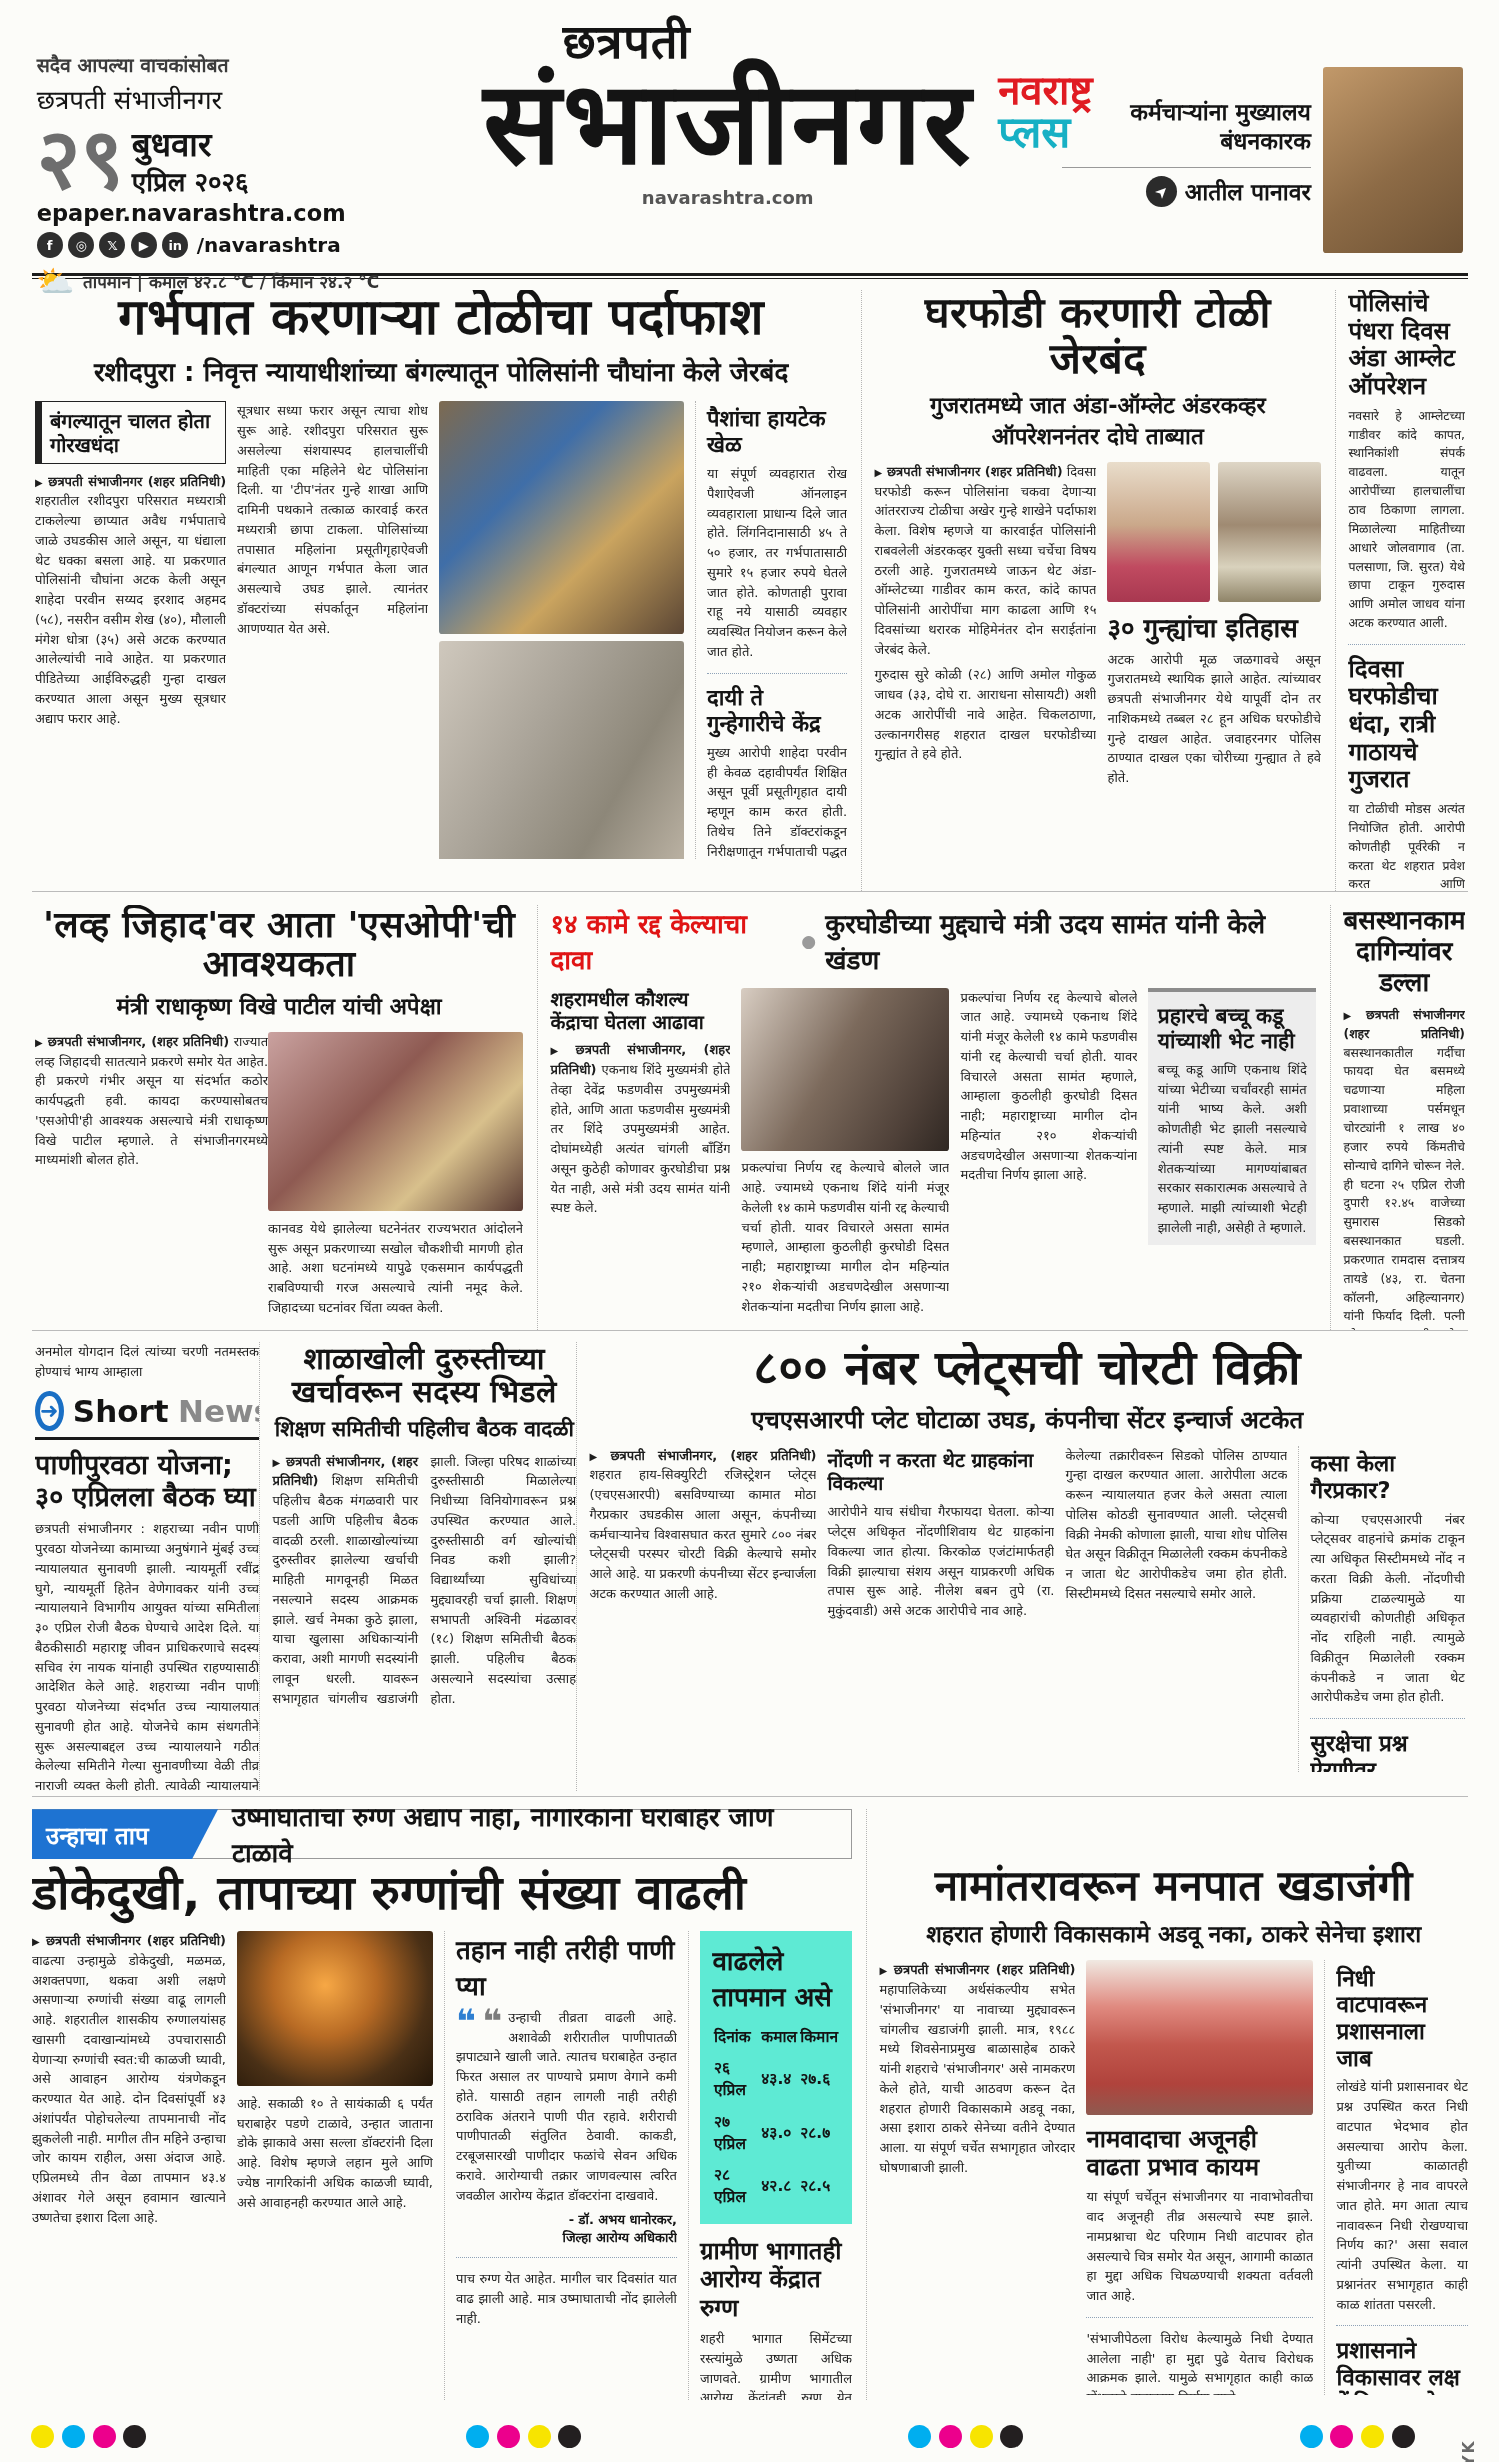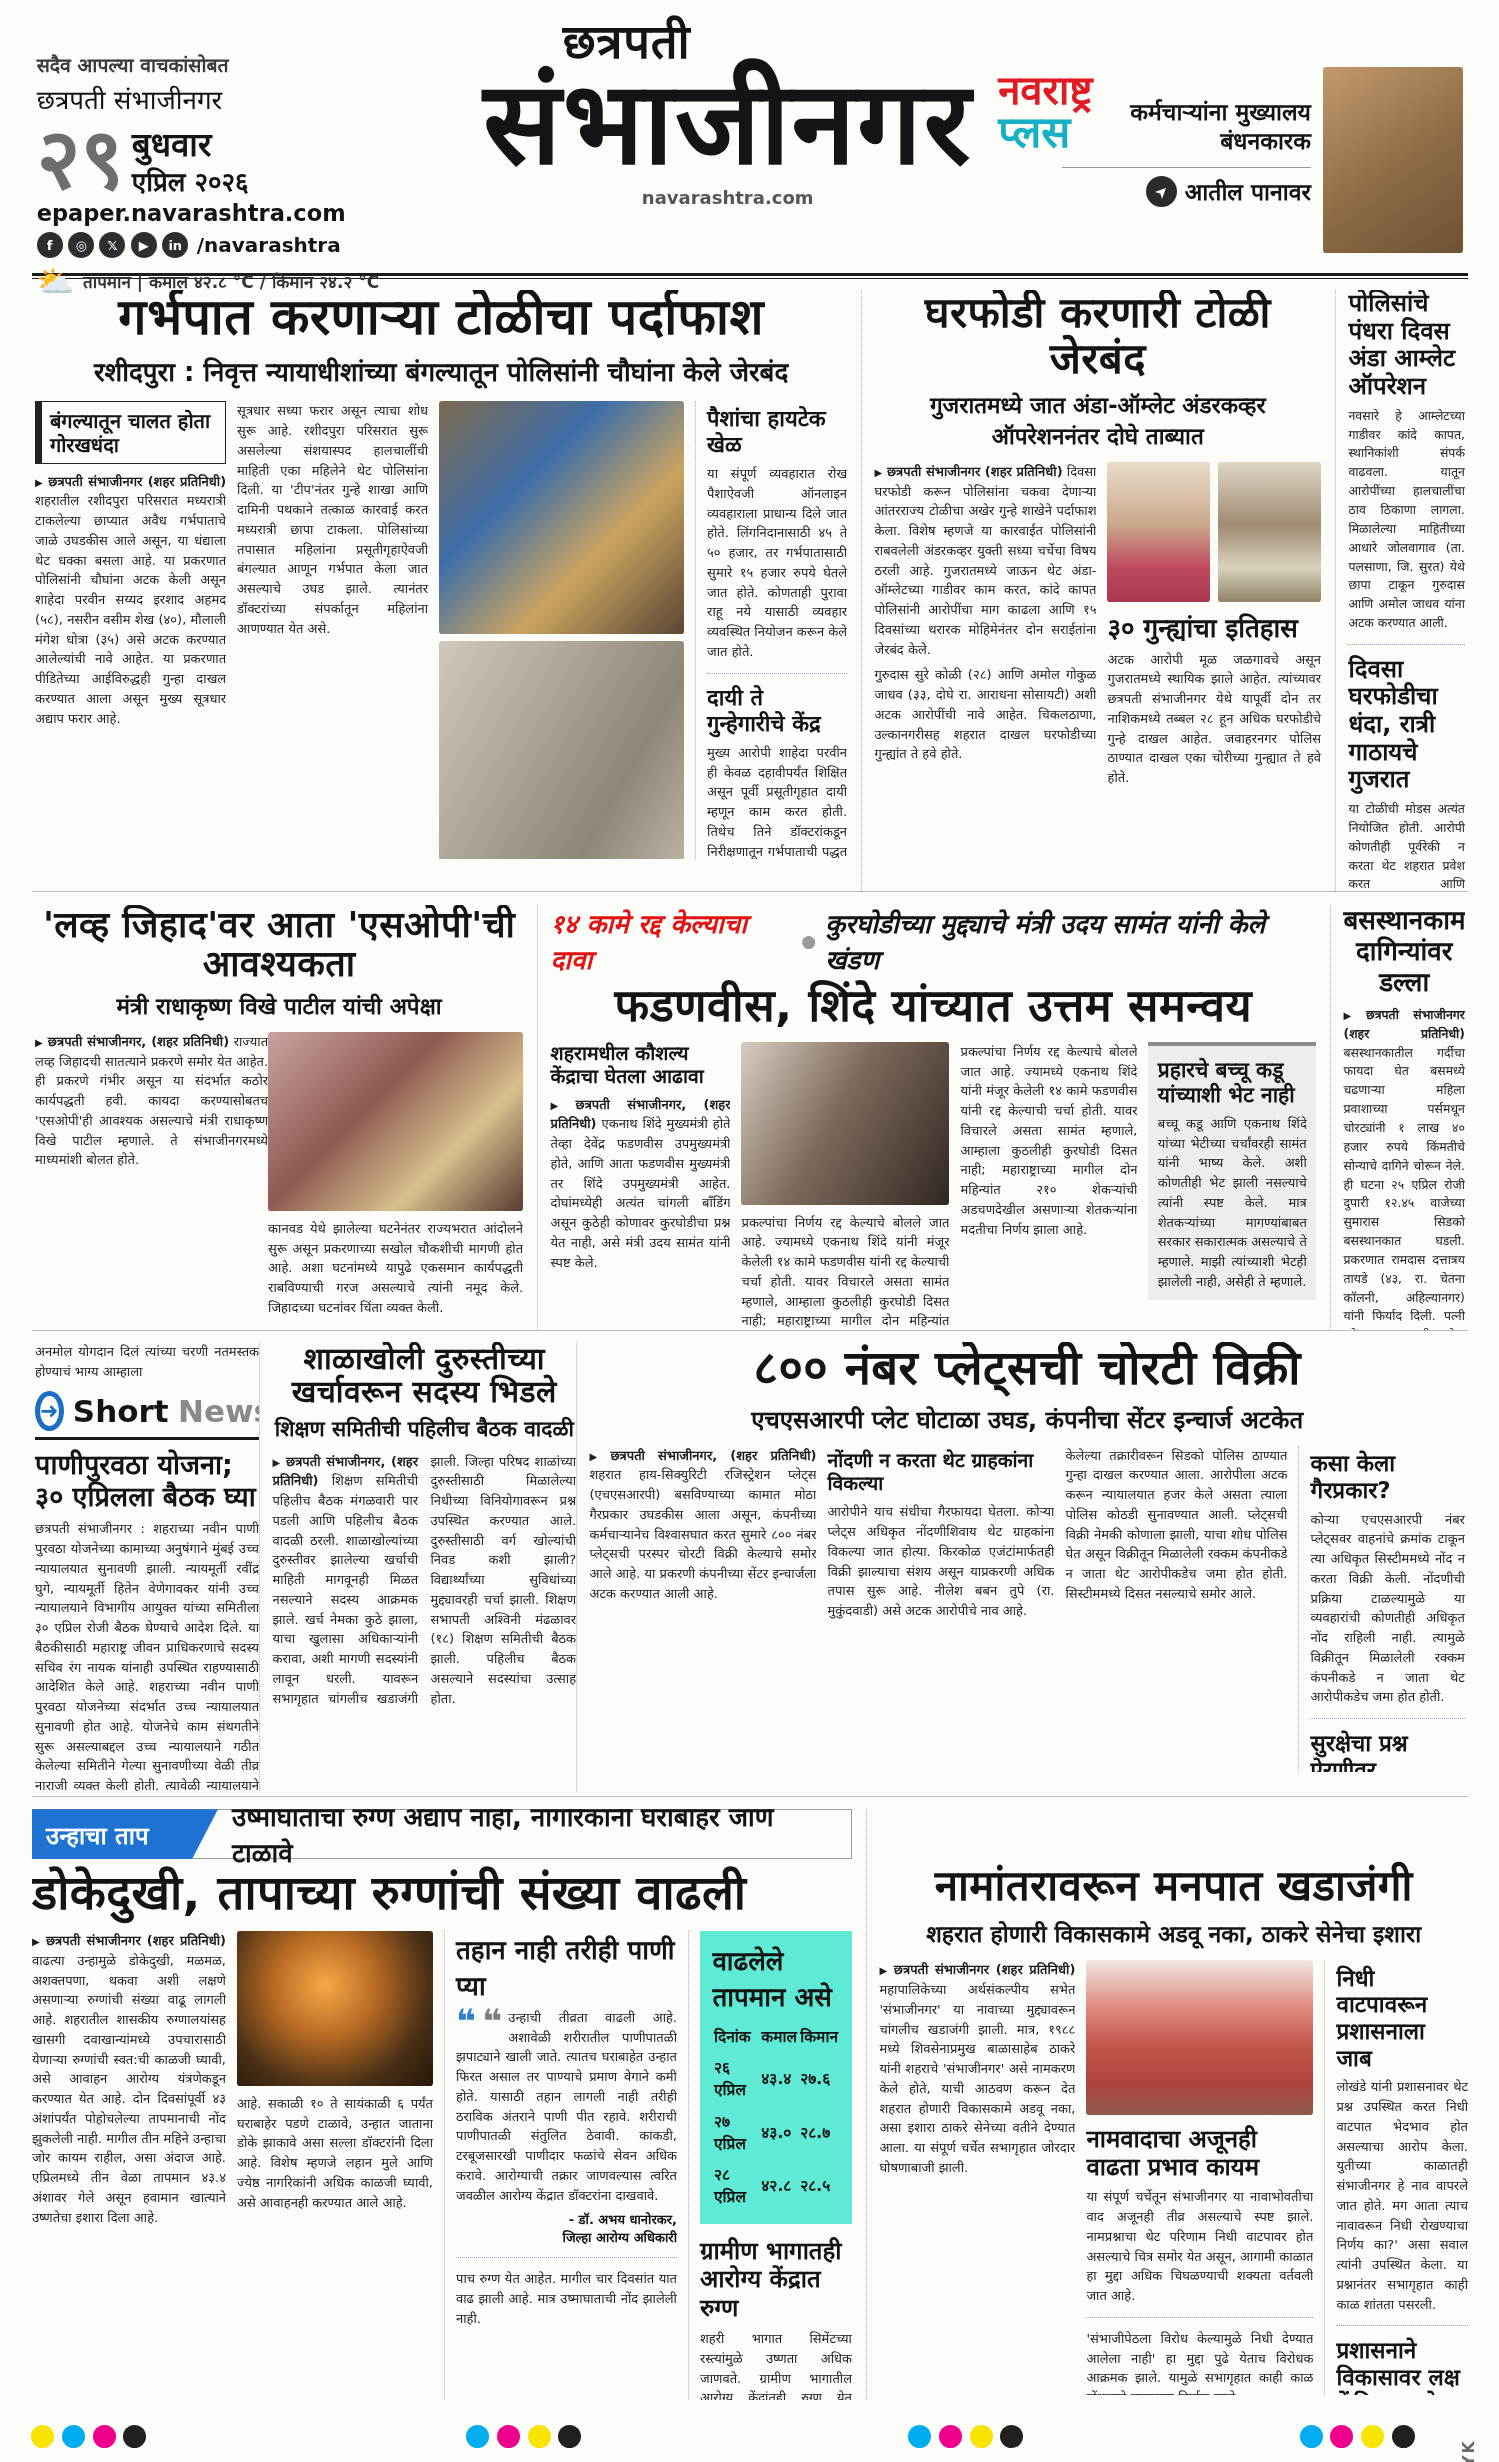--- a/index.html
+++ b/index.html
@@ -72,21 +72,21 @@
 
   
   .rail-h { font-size:24px; font-weight:900; line-height:1.15; margin-bottom:6.2px; }
   .rail .body { font-size:12.4px; }
 
   
   .a3-h { font-size:36px; }
   .a3-sub { font-size:22.5px; margin-top:6.2px; }
   .a3-grid { display:grid; grid-template-columns:233px 1fr; column-gap:0; margin-top:11px; }
   .ph-minister { height:179px; background:linear-gradient(135deg,#caa2a0 0%,#8e5a52 40%,#d8c08c 70%,#5a3b33 100%); }
-  .kicker { display:flex; align-items:center; justify-content:center; gap:9.3px; font-size:26px; font-weight:900;font-style:italic; }
+  .kicker { display:flex; align-items:center; justify-content:center; gap:9.3px; font-size:26px; font-weight:900; }
   .kick-red { color:#e01414; }
   .kick-dot { color:#9a9a9a; font-size:17px; }
   .a4-h { font-size:45px; margin-top:4.7px; }
   .a4-grid { display:grid; grid-template-columns:180px 208px 177px 1fr; column-gap:11px; margin-top:11px; height:326px; overflow:hidden; }
   .colhead { font-size:19.4px; font-weight:800; line-height:1.2; margin-bottom:6.2px; }
   .ph-mic { height:163px; background:linear-gradient(120deg,#d8cdc2 0%,#7c6a5c 45%,#4e4038 80%,#2f2722 100%); }
   .graybox { background:#ededed; border-top:4.7px solid #8c8c8c; padding:7.8px 9.3px; }
   .a5-h { font-size:26px; font-weight:900; text-align:center; line-height:1.2; }
   .busstand .body { font-size:12.4px; margin-top:7.8px; }
 
@@ -258,21 +258,20 @@
         </div>
       </div>
     </div>
 
     <div class="col vsep" style="padding-left:12.4px">
       <div class="kicker">
         <span class="kick-red">१४ कामे रद्द केल्याचा दावा</span>
         <span class="kick-dot">●</span>
         <span>कुरघोडीच्या मुद्द्याचे मंत्री उदय सामंत यांनी केले खंडण</span>
       </div>
-      <div class="hl a4-h">फडणवीस, शिंदे यांच्यात उत्तम समन्वय</div>
       <div class="a4-grid">
         <div class="col">
           <div class="colhead">शहरामधील कौशल्य केंद्राचा घेतला आढावा</div>
           <p class="body"><span class="byline-arrow">▶</span><b>छत्रपती संभाजीनगर, (शहर प्रतिनिधी)</b> <span>एकनाथ शिंदे मुख्यमंत्री होते तेव्हा देवेंद्र फडणवीस उपमुख्यमंत्री होते, आणि आता फडणवीस मुख्यमंत्री तर शिंदे उपमुख्यमंत्री आहेत. दोघांमध्येही अत्यंत चांगली बाँडिंग असून कुठेही कोणावर कुरघोडीचा प्रश्न येत नाही, असे मंत्री उदय सामंत यांनी स्पष्ट केले.</span></p>
         </div>
         <div class="col">
           <div class="ph-mic photo"></div>
           <p class="body" style="margin-top:7.8px">प्रकल्पांचा निर्णय रद्द केल्याचे बोलले जात आहे. ज्यामध्ये एकनाथ शिंदे यांनी मंजूर केलेली १४ कामे फडणवीस यांनी रद्द केल्याची चर्चा होती. यावर विचारले असता सामंत म्हणाले, आम्हाला कुठलीही कुरघोडी दिसत नाही; महाराष्ट्राच्या मागील दोन महिन्यांत २१० शेकऱ्यांची अडचणदेखील असणाऱ्या शेतकऱ्यांना मदतीचा निर्णय झाला आहे.</p>
         </div>
         <div class="col">

